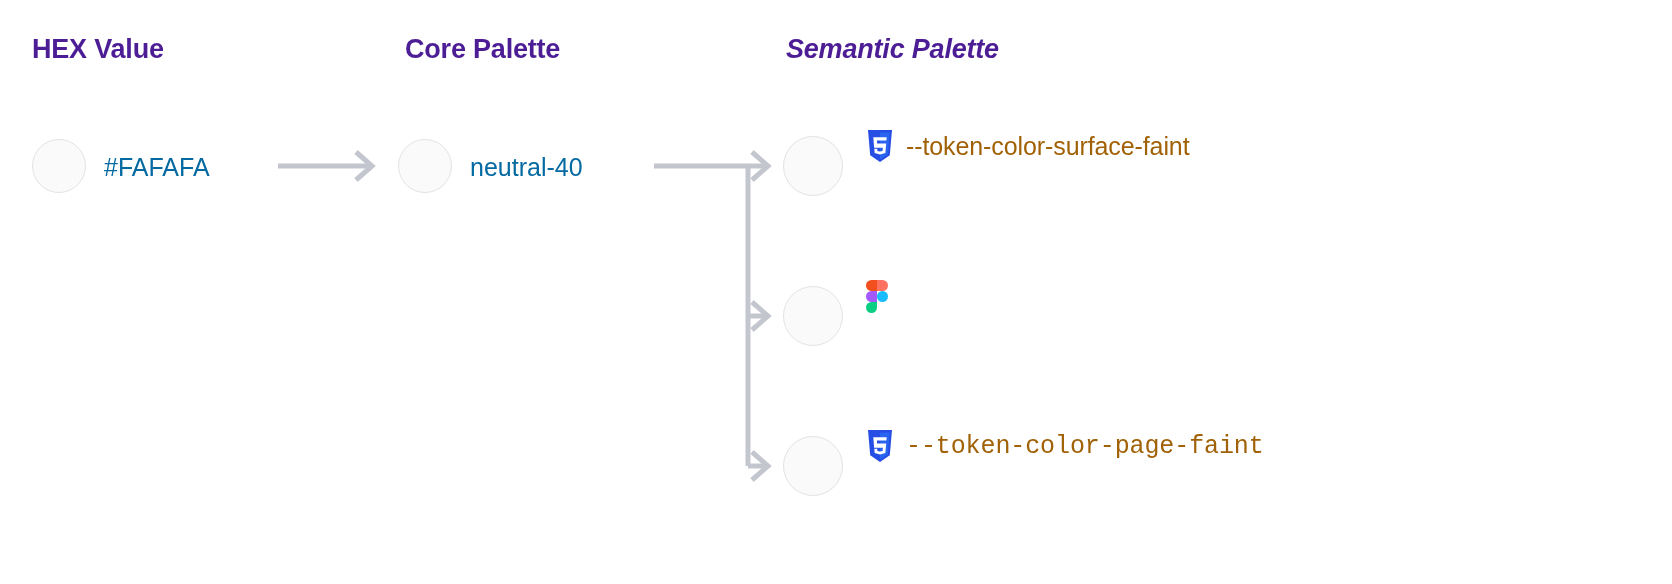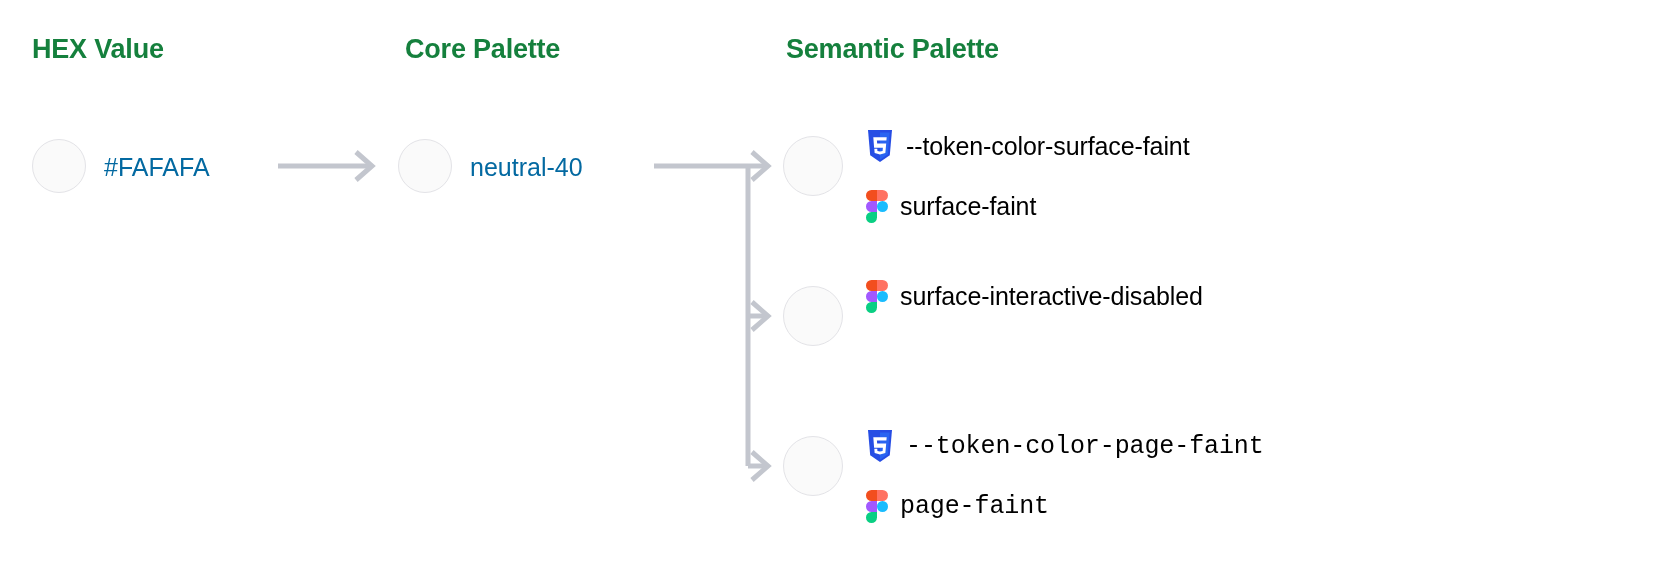--- a/index.html
+++ b/index.html
@@ -22,27 +22,27 @@
     position: absolute;
     inset: 0;
   }
 
   
   .col-title {
     position: absolute;
     font-size: 27px;
     font-weight: 700;
     letter-spacing: -0.2px;
-    color: #15803d;
+    color: #4c1d95;
     white-space: nowrap;
     line-height: 1;
   }
   #title-hex      { left: 32px;  top: 36px; }
   #title-core     { left: 397px; top: 36px; margin-left: 8px; }
-  #title-semantic { left: 786px; top: 36px; }
+  #title-semantic { left: 786px; top: 36px; font-style: italic; }
 
   
   .swatch {
     position: absolute;
     border-radius: 50%;
     box-sizing: border-box;
     border: 1.6px solid #e3e3e7;
     background: #fafafa;
   }
   .swatch.small { width: 54px; height: 54px; }
@@ -90,21 +90,21 @@
     display: flex;
     align-items: center;
     height: 60px;
     gap: 12px;
     white-space: nowrap;
   }
 
   .token-text {
     font-size: 25px;
     font-weight: 400;
-    color: #000000;
+    color: #a16207;
     line-height: 1;
     letter-spacing: -0.1px;
   }
 
   .icon {
     display: inline-flex;
     align-items: center;
     justify-content: center;
     flex: 0 0 auto;
   }
@@ -155,67 +155,42 @@
     <div class="token-row">
       <span class="icon icon-css">
         <svg viewBox="0 0 28 32" xmlns="http://www.w3.org/2000/svg">
           <path d="M2 0h24l-2.2 25.2L14 32 4.2 25.2z" fill="#264DE4"></path>
           <path d="M14 2.4v27.3l7.9-5.5L23.7 2.4z" fill="#2965F1"></path>
           <path d="M7.3 7.2h13.4l-.3 3.3H10.9l.25 3h9.05l-.85 9.4L14 24.4l-5.35-1.5-.35-4.1h2.95l.2 2.1 2.55.7 2.6-.7.3-3.2H8.1z" fill="#FFFFFF"></path>
         </svg>
       </span>
       <span class="token-text">--token-color-surface-faint</span>
     </div>
-    <div class="token-row">
-      <span class="icon icon-figma">
-        <svg viewBox="0 0 24 36" xmlns="http://www.w3.org/2000/svg">
-          <path d="M6 0h6v12H6A6 6 0 0 1 6 0z" fill="#F24E1E"></path>
-          <path d="M12 0h6a6 6 0 0 1 0 12h-6z" fill="#FF7262"></path>
-          <path d="M6 12h6v12H6a6 6 0 0 1 0-12z" fill="#A259FF"></path>
-          <circle cx="18" cy="18" r="6" fill="#1ABCFE"></circle>
-          <path d="M6 24h6v6a6 6 0 1 1-6-6z" fill="#0ACF83"></path>
-        </svg>
-      </span>
-      <span class="token-text">surface-faint</span>
-    </div>
   </div>
 
   <div class="token-group" id="token-group-1">
     <div class="token-row">
       <span class="icon icon-figma">
         <svg viewBox="0 0 24 36" xmlns="http://www.w3.org/2000/svg">
           <path d="M6 0h6v12H6A6 6 0 0 1 6 0z" fill="#F24E1E"></path>
           <path d="M12 0h6a6 6 0 0 1 0 12h-6z" fill="#FF7262"></path>
           <path d="M6 12h6v12H6a6 6 0 0 1 0-12z" fill="#A259FF"></path>
           <circle cx="18" cy="18" r="6" fill="#1ABCFE"></circle>
           <path d="M6 24h6v6a6 6 0 1 1-6-6z" fill="#0ACF83"></path>
         </svg>
       </span>
-      <span class="token-text">surface-interactive-disabled</span>
     </div>
   </div>
 
   <div class="token-group" id="token-group-2">
     <div class="token-row">
       <span class="icon icon-css">
         <svg viewBox="0 0 28 32" xmlns="http://www.w3.org/2000/svg">
           <path d="M2 0h24l-2.2 25.2L14 32 4.2 25.2z" fill="#264DE4"></path>
           <path d="M14 2.4v27.3l7.9-5.5L23.7 2.4z" fill="#2965F1"></path>
           <path d="M7.3 7.2h13.4l-.3 3.3H10.9l.25 3h9.05l-.85 9.4L14 24.4l-5.35-1.5-.35-4.1h2.95l.2 2.1 2.55.7 2.6-.7.3-3.2H8.1z" fill="#FFFFFF"></path>
         </svg>
       </span>
       <span class="token-text">--token-color-page-faint</span>
     </div>
-    <div class="token-row">
-      <span class="icon icon-figma">
-        <svg viewBox="0 0 24 36" xmlns="http://www.w3.org/2000/svg">
-          <path d="M6 0h6v12H6A6 6 0 0 1 6 0z" fill="#F24E1E"></path>
-          <path d="M12 0h6a6 6 0 0 1 0 12h-6z" fill="#FF7262"></path>
-          <path d="M6 12h6v12H6a6 6 0 0 1 0-12z" fill="#A259FF"></path>
-          <circle cx="18" cy="18" r="6" fill="#1ABCFE"></circle>
-          <path d="M6 24h6v6a6 6 0 1 1-6-6z" fill="#0ACF83"></path>
-        </svg>
-      </span>
-      <span class="token-text">page-faint</span>
-    </div>
   </div>
 
 </div>
 
 </body></html>

